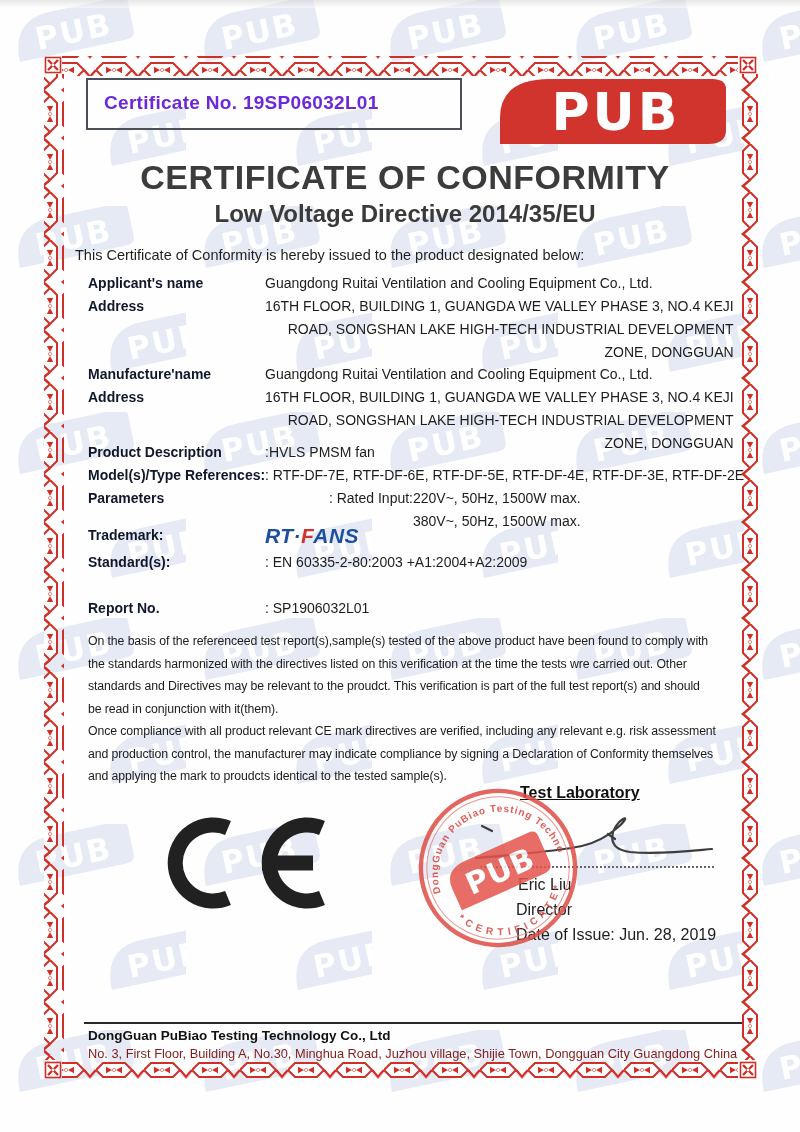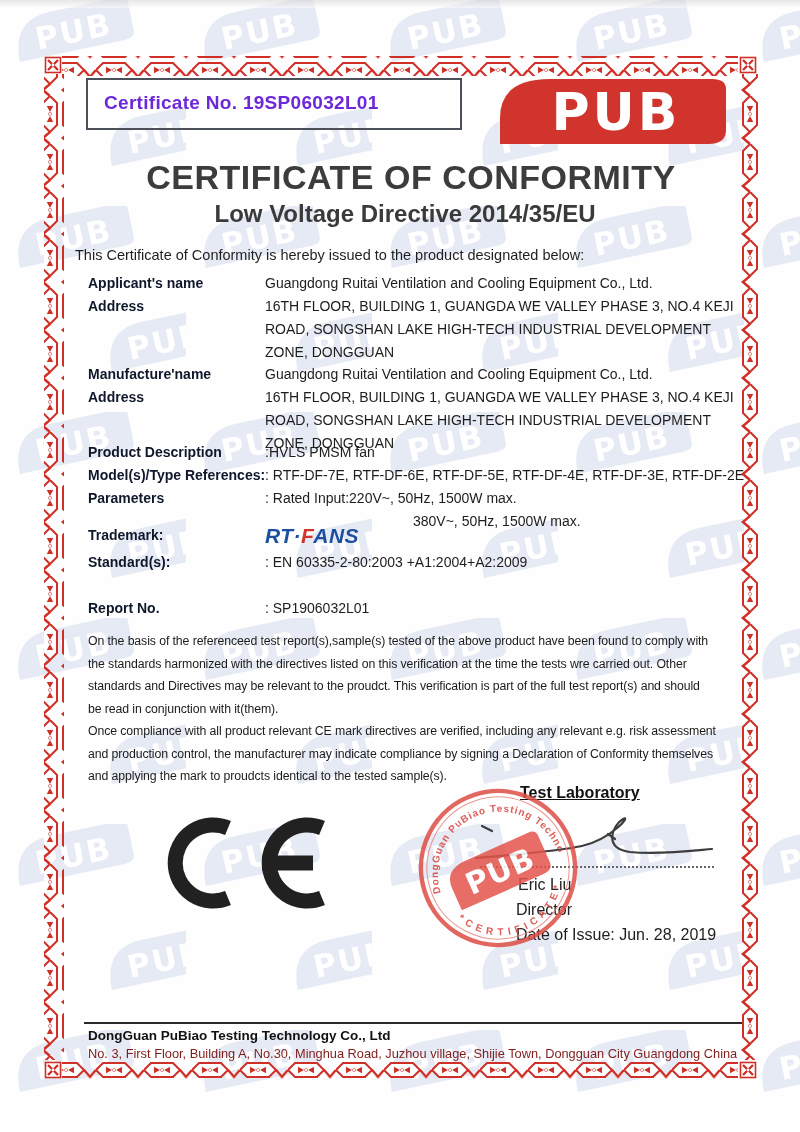--- a/index.html
+++ b/index.html
@@ -18,32 +18,32 @@
   .certno-box{
     left:86px;top:78px;width:376px;height:52px;
     border:2px solid #4a4f58;box-sizing:border-box;
   }
   .certno-text{
     left:104px;top:92px;font-size:19px;font-weight:bold;color:#6d28d9;
     letter-spacing:.3px;
   }
   .header-logo{left:488px;top:72px;}
   .title{
-    left:76px;top:158px;width:670px;text-align:center;
+    left:70px;top:158px;width:670px;text-align:center;
     font-size:34px;font-weight:bold;color:#3c3c3c;letter-spacing:.5px;
   }
   .subtitle{
     left:70px;top:200px;width:670px;text-align:center;
     font-size:24px;font-weight:bold;color:#3a3a3a;
   }
   .intro{left:75px;top:247px;font-size:14.5px;color:#1f1f1f;}
   
   .row{position:absolute;left:88px;width:650px;font-size:14px;line-height:23px;}
   .row .lab{position:absolute;left:0;top:0;font-weight:bold;color:#0f172a;white-space:nowrap;}
-  .row .val{position:absolute;left:177px;top:0;color:#1d1d1d;white-space:nowrap;}
+  .row .val{position:absolute;left:177px;top:0;color:#1d1d1d;white-space:nowrap;text-align:right;}
   .row .val div{white-space:nowrap;}
   .indent2{padding-left:148px;}
   
   .tm-logo{font-size:21px;font-weight:bold;font-style:italic;letter-spacing:.5px;}
   .tm-blue{color:#1d4fa1;} .tm-red{color:#d0342c;}
   
   .para{left:88px;width:628px;font-size:12.3px;line-height:22.6px;color:#1c1c1c;letter-spacing:-.1px;}
   
   .lab-heading{left:520px;top:784px;font-size:16px;font-weight:bold;color:#111;text-decoration:underline;}
   .sig-dotted{left:480px;top:866px;width:234px;border-bottom:2px dotted #666;}

